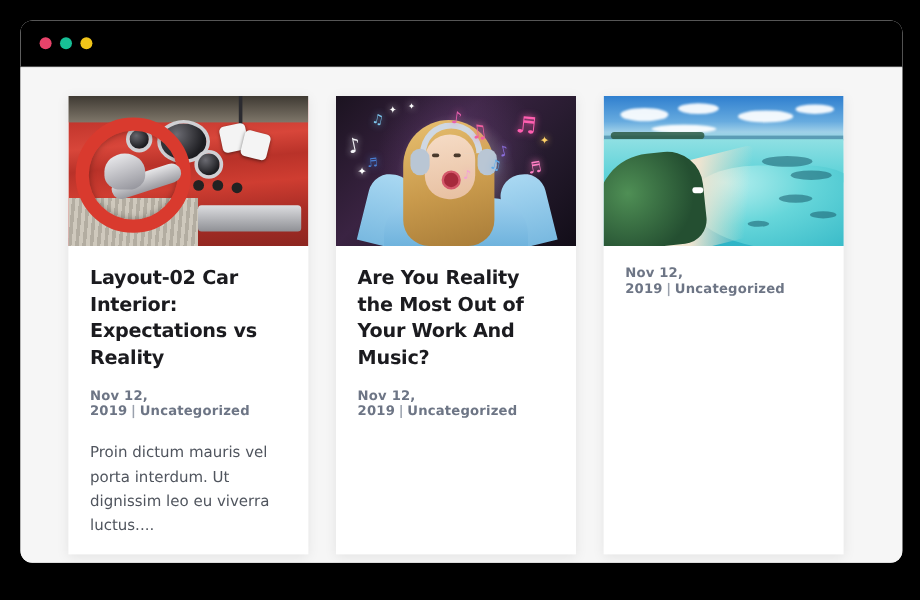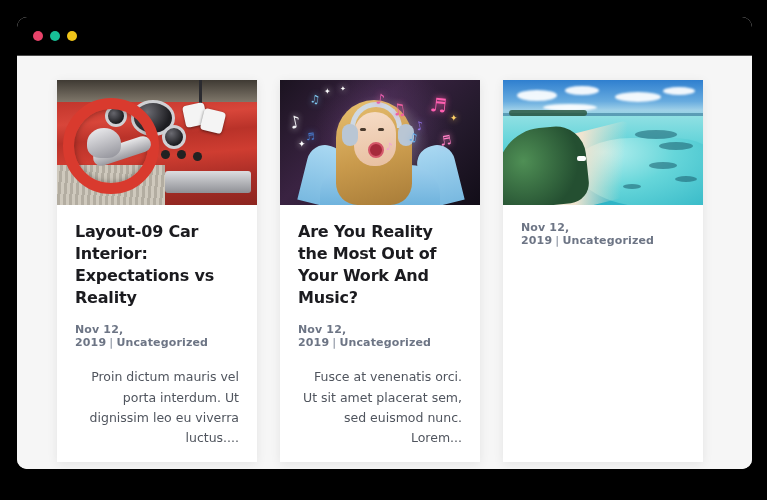--- a/index.html
+++ b/index.html
@@ -265,21 +265,20 @@
     color: #6d7585;
     letter-spacing: 0.15px;
     margin-bottom: 18px;
     font-weight: bold;
   }
   .meta-sep { color: #9aa1ad; padding: 0 3px; }
   .card-excerpt {
     font-size: 12.5px;
     line-height: 1.62;
     color: #50555e;
-    text-align: right;
   }
   .read-more-row { text-align: right; }
 </style>
 </head>
 <body>
 
 <div class="window">
 
   <div class="titlebar">
     <span class="dot dot-close" style="background: rgb(232, 67, 106);"></span>
@@ -301,21 +300,21 @@
           <span class="knob knob-b"></span>
           <span class="knob knob-c"></span>
           <span class="console"></span>
           <span class="wheel"></span>
           <span class="hub"></span>
           <span class="string"></span>
           <span class="dice dice-1"></span>
           <span class="dice dice-2"></span>
         </div>
         <div class="card-body">
-          <h3 class="card-title">Layout-09 Car Interior: Expectations vs Reality</h3>
+          <h3 class="card-title">Layout-02 Car Interior: Expectations vs Reality</h3>
           <div class="card-meta">
             <span>Nov 12, 2019</span><span class="meta-sep">|</span><span>Uncategorized</span>
           </div>
           <p class="card-excerpt">Proin dictum mauris vel porta interdum. Ut dignissim leo eu viverra luctus....</p>
           <div class="read-more-row">
             
           </div>
         </div>
       </article>
 
@@ -333,21 +332,20 @@
           <span class="band"></span>
           <span class="cup cup-l"></span>
           <span class="cup cup-r"></span>
           <span id="note-layer"><span class="note" style="left: 10px; top: 34px; color: rgb(242, 242, 245); font-size: 17px; transform: rotate(-12deg);">♪</span><span class="note" style="left: 30px; top: 14px; color: rgb(126, 200, 240); font-size: 11px; transform: rotate(10deg);">♫</span><span class="note" style="left: 18px; top: 60px; color: rgb(255, 255, 255); font-size: 9px; transform: rotate(0deg);">✦</span><span class="note" style="left: 44px; top: 8px; color: rgb(255, 255, 255); font-size: 8px; transform: rotate(0deg);">✦</span><span class="note" style="left: 26px; top: 52px; color: rgb(74, 127, 212); font-size: 10px; transform: rotate(-6deg);">♬</span><span class="note" style="left: 96px; top: 12px; color: rgb(232, 95, 174); font-size: 14px; transform: rotate(8deg);">♪</span><span class="note" style="left: 112px; top: 22px; color: rgb(242, 95, 160); font-size: 16px; transform: rotate(-8deg);">♫</span><span class="note" style="left: 150px; top: 16px; color: rgb(255, 95, 176); font-size: 19px; transform: rotate(6deg);">♬</span><span class="note" style="left: 136px; top: 40px; color: rgb(142, 111, 224); font-size: 12px; transform: rotate(-14deg);">♪</span><span class="note" style="left: 128px; top: 52px; color: rgb(95, 168, 232); font-size: 11px; transform: rotate(12deg);">♫</span><span class="note" style="left: 170px; top: 34px; color: rgb(255, 209, 102); font-size: 9px; transform: rotate(0deg);">✦</span><span class="note" style="left: 106px; top: 62px; color: rgb(242, 160, 216); font-size: 10px; transform: rotate(4deg);">♪</span><span class="note" style="left: 60px; top: 6px; color: rgb(255, 255, 255); font-size: 7px; transform: rotate(0deg);">✦</span><span class="note" style="left: 160px; top: 54px; color: rgb(255, 127, 196); font-size: 13px; transform: rotate(-10deg);">♬</span></span>
         </div>
         <div class="card-body">
           <h3 class="card-title">Are You Reality the Most Out of Your Work And Music?</h3>
           <div class="card-meta">
             <span>Nov 12, 2019</span><span class="meta-sep">|</span><span>Uncategorized</span>
           </div>
-          <p class="card-excerpt">Fusce at venenatis orci. Ut sit amet placerat sem, sed euismod nunc. Lorem...</p>
           <div class="read-more-row">
             
           </div>
         </div>
       </article>
 
       <article class="card">
         <div class="thumb thumb-beach">
           <span class="cloud c1"></span>
           <span class="cloud c2"></span>

